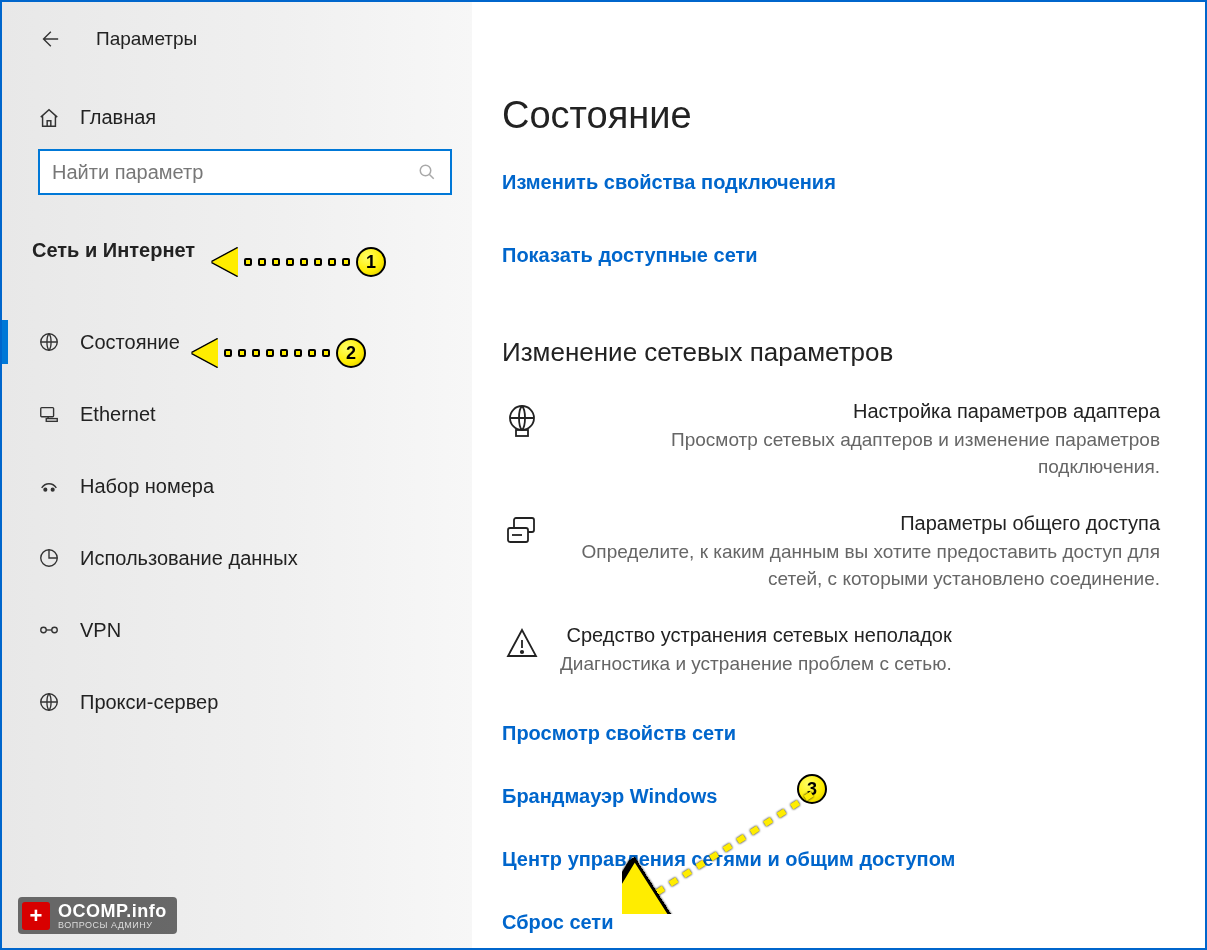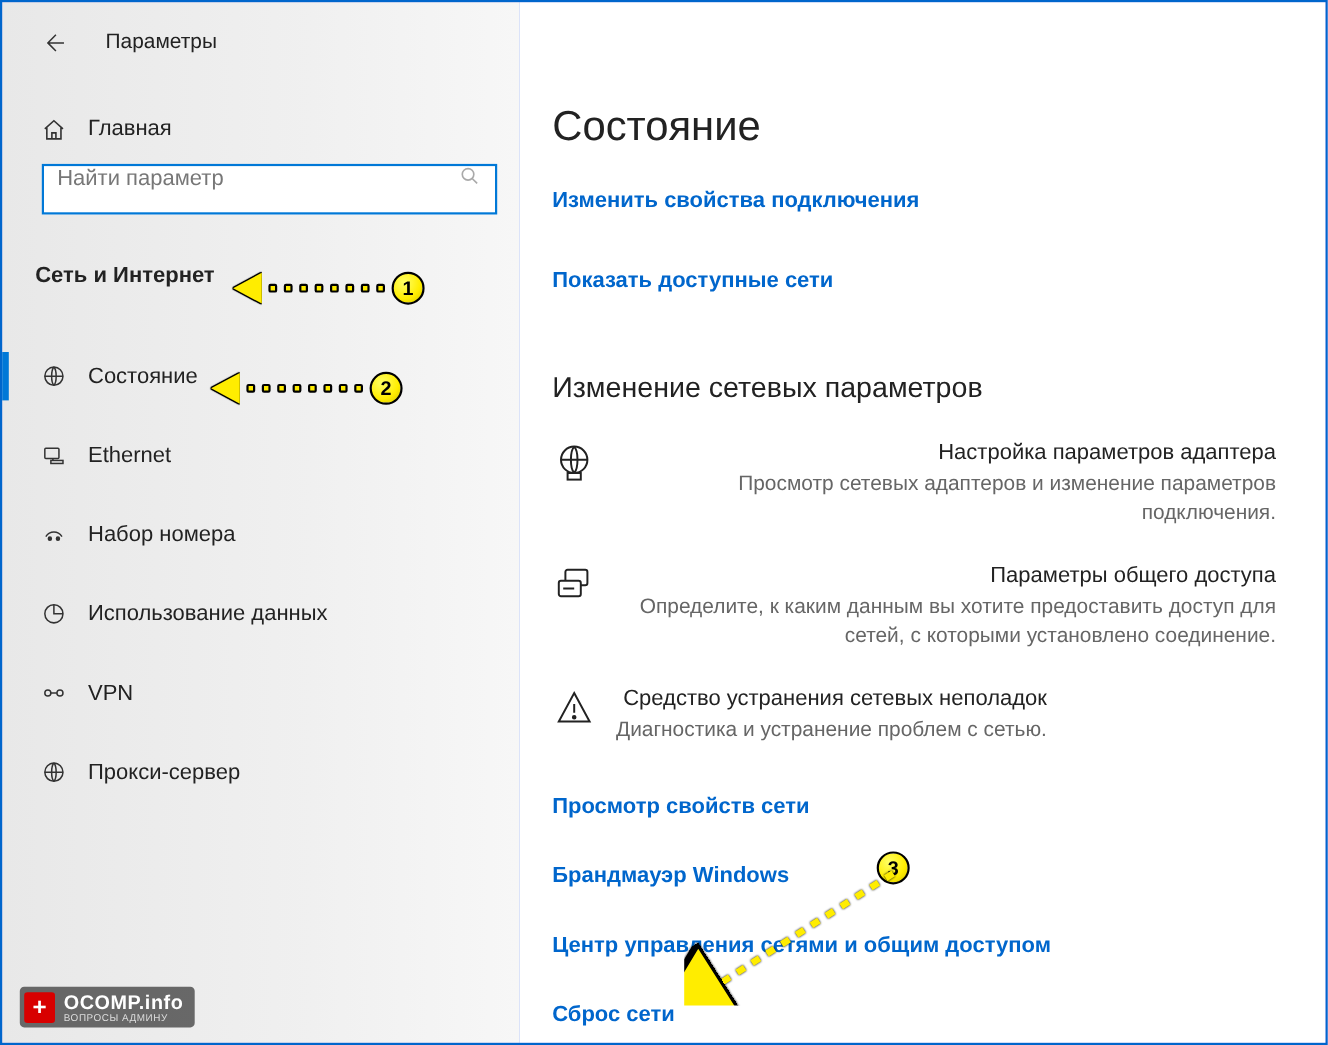--- a/index.html
+++ b/index.html
@@ -1,26 +1,26 @@
 <!DOCTYPE html>
 <html><head>
 <meta charset="utf-8">
 <style>
 * { box-sizing: border-box; margin: 0; padding: 0; }
 html, body { width: 1207px; height: 950px; font-family: "Segoe UI", Arial, sans-serif; overflow: hidden; }
-.frame { width: 1207px; height: 950px; border: 2px solid #0066cc; position: relative; background: #1d4ed8; }
+.frame { width: 1207px; height: 950px; border: 2px solid #0066cc; position: relative; background: #701a75; }
 .sidebar { position: absolute; left: 0; top: 0; width: 470px; height: 100%; background: linear-gradient(90deg, #e8e8e8 0%, #f0f0f0 60%, #f7f7f7 100%); }
 .main { position: absolute; left: 470px; top: 0; right: 0; height: 100%; background: #fff; padding: 0 30px; }
 .header-row { display: flex; align-items: center; padding: 26px 0 0 36px; }
 .back-arrow { width: 22px; height: 22px; cursor: pointer; }
 .app-title { font-size: 19px; margin-left: 36px; color: #222; }
 .home-row { display: flex; align-items: center; padding: 56px 0 0 36px; cursor: pointer; }
 .home-row .icon { width: 22px; height: 22px; }
 .home-row .label { font-size: 20px; margin-left: 20px; color: #222; }
-.search-wrap { margin: 20px 0 0 36px; width: 414px; height: 46px; border: 2px solid #0078d7; background: #fff; display: flex; align-items: flex-start; }
+.search-wrap { margin: 20px 0 0 36px; width: 414px; height: 46px; border: 2px solid #0078d7; background: #fff; display: flex; align-items: center; }
 .search-input { flex: 1; border: none; outline: none; font-size: 20px; padding: 0 12px; color: #333; background: transparent; }
 .search-input::placeholder { color: #777; }
 .search-icon { width: 18px; height: 18px; margin-right: 14px; opacity: 0.5; }
 .section-title { font-size: 20px; font-weight: 600; color: #222; margin: 44px 0 0 30px; }
 .nav-list { margin-top: 44px; }
 .nav-item { display: flex; align-items: center; height: 72px; padding-left: 36px; cursor: pointer; position: relative; }
 .nav-item.active::before { content: ""; position: absolute; left: 0; top: 14px; bottom: 14px; width: 6px; background: #0078d7; }
 .nav-item .icon { width: 22px; height: 22px; display: flex; align-items: center; justify-content: center; }
 .nav-item .label { font-size: 20px; margin-left: 20px; color: #222; }
 .main h1 { font-size: 38px; font-weight: 400; color: #222; margin-top: 92px; }

